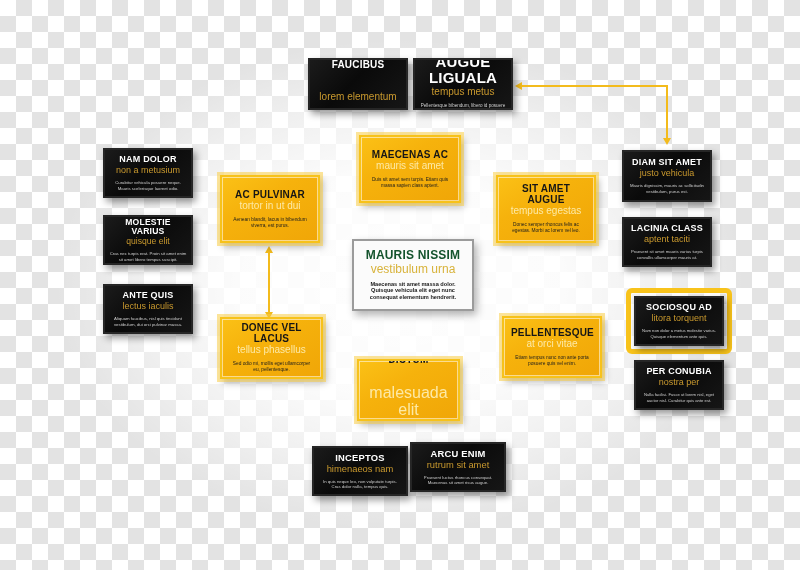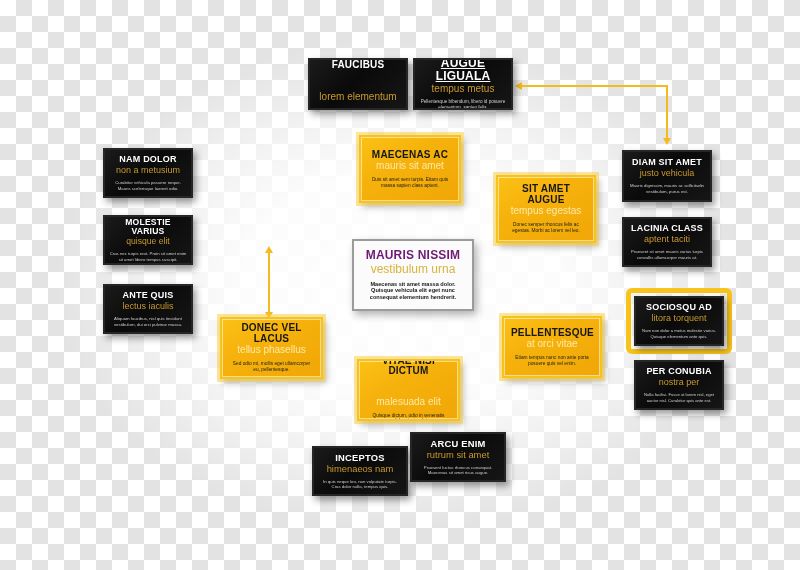--- a/index.html
+++ b/index.html
@@ -71,21 +71,21 @@
   .node.yellow .title{color:#161616;}
   .node.yellow .subtitle{color:#fde9a6;}
   .node.yellow .body{color:#1d1d1d;}
 
   
   .node.white{
     background:#fbfbfb;
     border:2px solid #9b9b9b;
     box-shadow:3px 4px 8px rgba(0,0,0,.30);
   }
-  .node.white .title{color:#701a75;}
+  .node.white .title{color:#14532d;}
   .node.white .subtitle{color:#d8b33b;}
   .node.white .body{color:#1a1a1a;}
 
   
   .ringwrap{
     position:absolute;
     border:5px solid #f8c31b;
     border-radius:6px;
     box-sizing:border-box;
     box-shadow:0 0 0 1px rgba(255,255,255,.5) inset;
@@ -123,21 +123,21 @@
   <div class="node dark" style="left:308px;top:58px;width:100px;height:52px;">
     <div class="inner-pad" style="padding:4px 5px;">
       <div class="title" style="font-size:10px;">DONEC FAUCIBUS</div>
       <div class="subtitle" style="font-size:10px;margin-top:22px;">lorem elementum</div>
       <div class="body" style="font-size:4.6px;">Lorem ipsum dolor sit amet, consectetur adipiscing elit.</div>
     </div>
   </div>
 
   <div class="node dark" style="left:413px;top:58px;width:100px;height:52px;">
     <div class="inner-pad" style="padding:4px 5px;">
-      <div class="title" style="font-size:12px;text-decoration:underline;">AUGUE LIGUALA</div>
+      <div class="title" style="font-size:15px;">AUGUE LIGUALA</div>
       <div class="subtitle" style="font-size:10px;">tempus metus</div>
       <div class="body" style="font-size:4.6px;">Pellentesque bibendum, libero id posuere elementum, sapien felis.</div>
     </div>
   </div>
 
   <div class="node dark" style="left:103px;top:148px;width:90px;height:50px;">
     <div class="inner-pad" style="padding:4px 5px;">
       <div class="title" style="font-size:9px;">NAM DOLOR</div>
       <div class="subtitle" style="font-size:9px;">non a metusium</div>
       <div class="body" style="font-size:4.3px;">Curabitur vehicula posuere neque. Mauris scelerisque laoreet odio.</div>
@@ -155,20 +155,29 @@
   </div>
 
   <div class="node dark" style="left:622px;top:150px;width:90px;height:52px;">
     <div class="inner-pad" style="padding:4px 5px;">
       <div class="title" style="font-size:9px;">DIAM SIT AMET</div>
       <div class="subtitle" style="font-size:9px;">justo vehicula</div>
       <div class="body" style="font-size:4.3px;">Mauris dignissim, mauris ac sollicitudin vestibulum, purus est.</div>
     </div>
   </div>
 
+  <div class="node yellow" style="left:220px;top:175px;width:100px;height:68px;">
+    <div class="inner">
+      <div class="inner-pad" style="padding:5px 6px;">
+        <div class="title" style="font-size:10px;">AC PULVINAR</div>
+        <div class="subtitle" style="font-size:10px;">tortor in ut dui</div>
+        <div class="body" style="font-size:4.8px;">Aenean blandit, lacus in bibendum viverra, est purus.</div>
+      </div>
+    </div>
+  </div>
 
   <div class="node yellow" style="left:496px;top:175px;width:100px;height:68px;">
     <div class="inner">
       <div class="inner-pad" style="padding:5px 6px;">
         <div class="title" style="font-size:10px;">SIT AMET AUGUE</div>
         <div class="subtitle" style="font-size:10px;">tempus egestas</div>
         <div class="body" style="font-size:4.8px;">Donec semper rhoncus felis ac egestas. Morbi ac lorem vel leo.</div>
       </div>
     </div>
   </div>
@@ -240,35 +249,35 @@
       <div class="title" style="font-size:9px;">PER CONUBIA</div>
       <div class="subtitle" style="font-size:9px;">nostra per</div>
       <div class="body" style="font-size:4.2px;">Nulla facilisi. Fusce ut lorem nisl, eget auctor nisl. Curabitur quis ante est.</div>
     </div>
   </div>
 
   <div class="node yellow" style="left:357px;top:359px;width:103px;height:62px;">
     <div class="inner">
       <div class="inner-pad" style="padding:5px 6px;">
         <div class="title" style="font-size:10px;">VITAE NISI DICTUM</div>
-        <div class="subtitle" style="font-size:10px;margin-top:20px;">malesuada elit</div>
+        <div class="subtitle" style="font-size:16px;margin-top:20px;">malesuada elit</div>
         <div class="body" style="font-size:4.8px;">Quisque dictum, odio in venenatis sodales, tortor dui.</div>
       </div>
     </div>
   </div>
 
   <div class="node dark" style="left:312px;top:446px;width:96px;height:50px;">
     <div class="inner-pad" style="padding:4px 5px;">
       <div class="title" style="font-size:9.4px;">INCEPTOS</div>
       <div class="subtitle" style="font-size:9.4px;">himenaeos nam</div>
       <div class="body" style="font-size:4.3px;">In quis neque leo, non vulputate turpis. Cras dolor nulla, tempus quis.</div>
     </div>
   </div>
 
-  <div class="node dark" style="left:410px;top:432px;width:96px;height:50px;">
+  <div class="node dark" style="left:410px;top:442px;width:96px;height:50px;">
     <div class="inner-pad" style="padding:4px 5px;">
       <div class="title" style="font-size:9.4px;">ARCU ENIM</div>
       <div class="subtitle" style="font-size:9.4px;">rutrum sit amet</div>
       <div class="body" style="font-size:4.3px;">Praesent luctus rhoncus consequat. Maecenas sit amet risus augue.</div>
     </div>
   </div>
 
 </div>
 
 </body></html>

